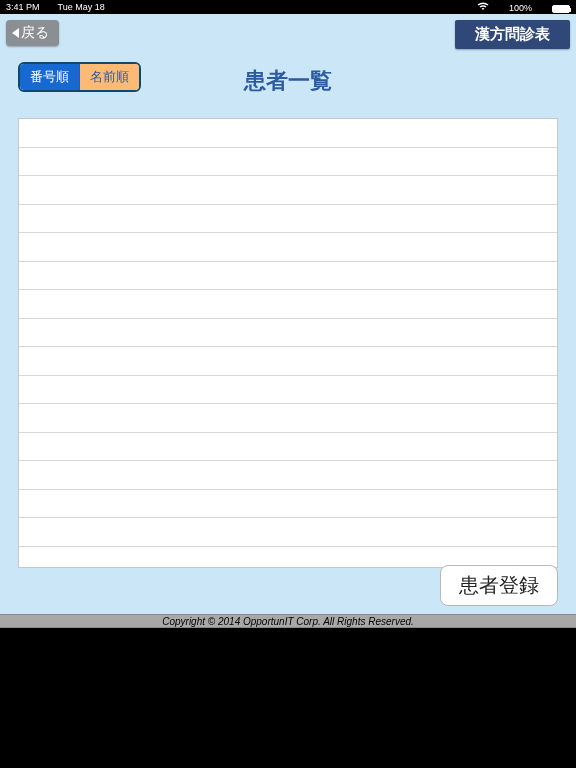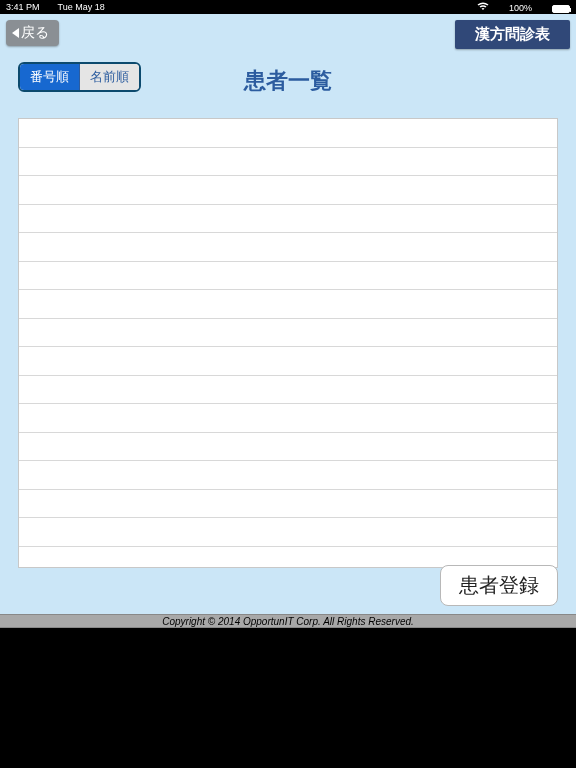--- a/index.html
+++ b/index.html
@@ -8,21 +8,21 @@
     .status-left { display: flex; gap: 18px; }
     .status-right { display: flex; align-items: flex-end; gap: 20px; }
     .app-area { height: 600px; background: #cbe6f7; position: relative; }
     .top-bar { height: 38px; display: flex; justify-content: space-between; align-items: flex-start; padding: 6px 6px 0 6px; }
     .back-btn { background: #8a8f94; color: #fff; border: none; padding: 4px 10px 4px 6px; font-size: 14px; border-radius: 4px; box-shadow: 0 1px 2px rgba(0,0,0,0.3); display: flex; align-items: center; gap: 2px; cursor: pointer; }
     .back-tri { display: inline-block; width: 0; height: 0; border-top: 5px solid transparent; border-bottom: 5px solid transparent; border-right: 7px solid #fff; }
     .title-btn { background: #304878; color: #fff; border: none; padding: 5px 20px; font-size: 15px; font-weight: 600; border-radius: 2px; box-shadow: 0 1px 2px rgba(0,0,0,0.3); }
     .heading-row { position: relative; height: 40px; }
     .page-title { position: absolute; left: 50%; transform: translateX(-50%); top: 14px; font-size: 22px; font-weight: 600; color: #2c5c9f; }
     .sort-group { position: absolute; left: 18px; bottom: 0; display: flex; border: 2px solid #0c4a6e; border-radius: 6px; overflow: hidden; background: #fff; }
-    .sort-btn { border: none; padding: 4px 10px; font-size: 13px; background: #e5e5e5; color: #2c5c9f; cursor: pointer; }
+    .sort-btn { border: none; padding: 4px 10px; font-size: 13px; background: #fdba74; color: #2c5c9f; cursor: pointer; }
     .sort-btn.active { background: #1768d0; color: #fff; }
     .sort-btn:first-child { border-right: 1px solid #2c5c9f; }
     .list-area { position: absolute; left: 18px; right: 18px; top: 104px; bottom: 46px; background: #fff; border: 1px solid #c8c8c8; overflow: hidden; }
     .list-row { height: 28.5px; border-bottom: 1px solid #d8d8d8; }
     .register-wrap { position: absolute; right: 18px; bottom: 8px; }
     .register-btn { background: #fff; border: 1px solid #b8b8b8; border-radius: 8px; padding: 6px 18px; font-size: 20px; color: #222; cursor: pointer; }
     .footer { height: 14px; background: #a8a8a8; border-top: 1px solid #888; border-bottom: 1px solid #888; color: #000; text-align: center; font-size: 10px; font-style: italic; line-height: 14px; }
     .wifi-icon { display: inline-block; }
     .battery { width: 18px; height: 8px; border: 1px solid #fff; border-radius: 2px; position: relative; background: #fff; }
     .battery::after { content: ''; position: absolute; right: -2px; top: 2px; width: 1px; height: 4px; background: #fff; }

